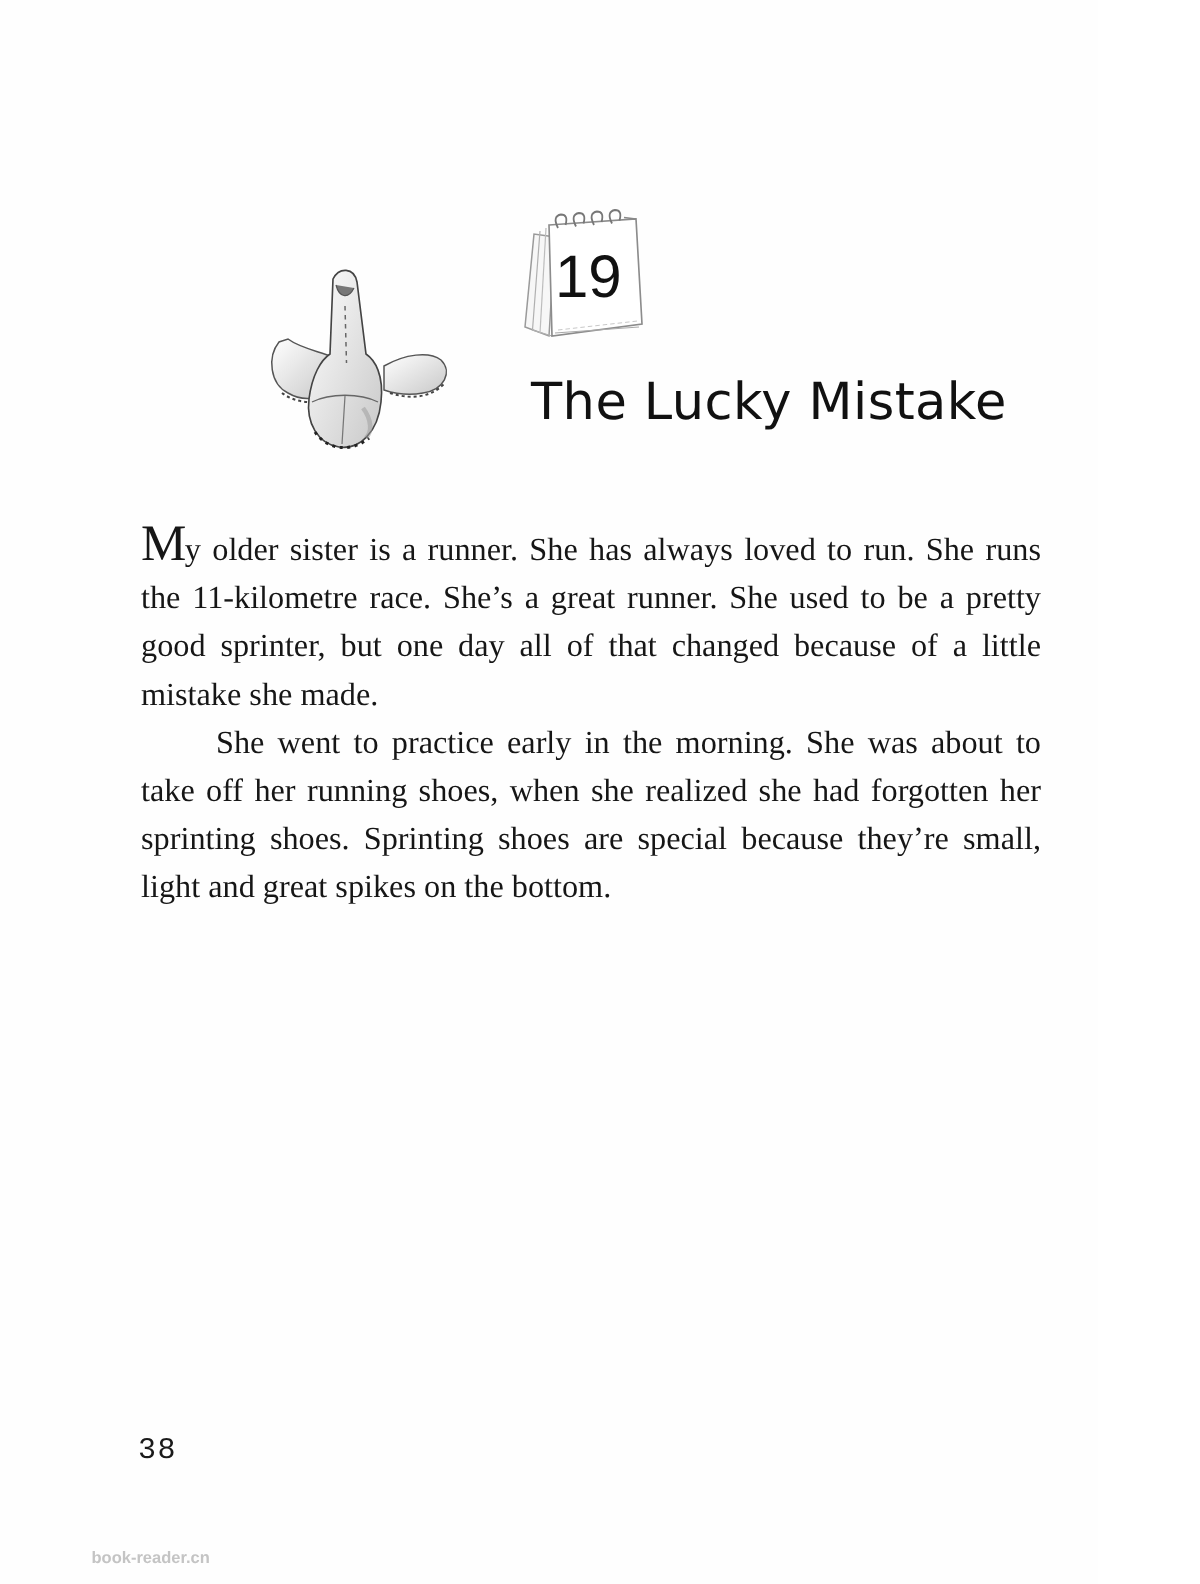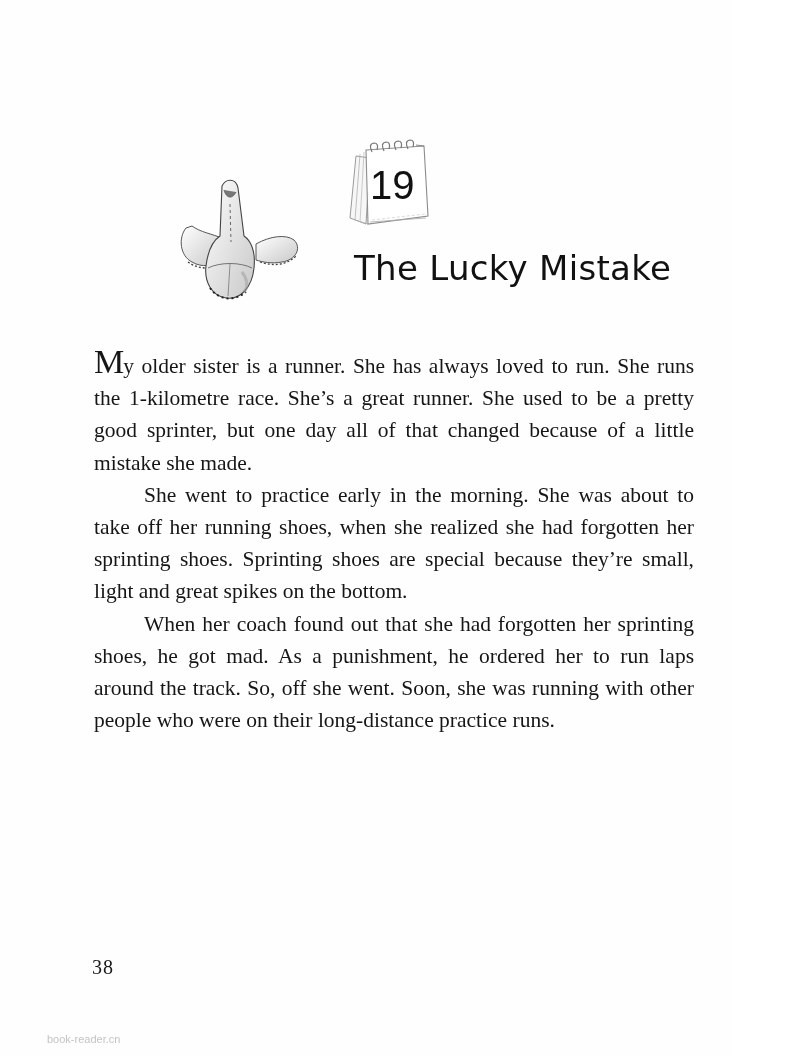--- a/index.html
+++ b/index.html
@@ -78,32 +78,33 @@
     .body-text p.first { text-indent: 0; }
     .dropcap {
       font-size: 34px;
       line-height: 20px;
       letter-spacing: -1px;
     }
     .page-number {
       position: absolute;
       left: 92px;
       top: 956px;
-      font-family: Liberation Serif, serif;
+      font-family: Liberation Mono, monospace;
       font-size: 20px;
       color: #1a1a1a;
       letter-spacing: 1px;
     }
     .watermark {
       position: absolute;
-      left: 47px;
+      left: 61px;
       top: 1033px;
       font-family: "Liberation Sans", sans-serif;
       font-size: 11px;
       color: #c4c4c4;
+      font-weight: bold;
     }
   </style>
 </head>
 <body>
 
 <div class="page">
 
   <div class="calendar">
     <svg width="86" height="90" viewBox="0 0 86 90" xmlns="http://www.w3.org/2000/svg">
 
@@ -145,20 +146,19 @@
       <path d="M30 92 C42 86 62 86 74 92" fill="none" stroke="#666" stroke-width="0.9"></path>
       <path d="M52 88 L50 120" fill="none" stroke="#777" stroke-width="0.8"></path>
       <path d="M32 112 C40 124 56 126 68 116" fill="none" stroke="#222" stroke-width="2" stroke-dasharray="2 3"></path>
       <path d="M64 96 C70 104 70 112 66 116" fill="none" stroke="#999" stroke-width="3" opacity="0.5"></path>
     </svg>
   </div>
 
   <div class="chapter-title">The Lucky Mistake</div>
 
   <div class="body-text">
-    <p class="first"><span class="dropcap">M</span><span>y older sister is a runner. She has always loved to run. She runs the 1-kilometre race. She’s a great runner. She used to be a pretty good sprinter, but one day all of that changed because of a little mistake she made.</span></p>
+    <p class="first"><span class="dropcap">M</span><span>y older sister is a runner. She has always loved to run. She runs the 11-kilometre race. She’s a great runner. She used to be a pretty good sprinter, but one day all of that changed because of a little mistake she made.</span></p>
     <p>She went to practice early in the morning. She was about to take off her running shoes, when she realized she had forgotten her sprinting shoes. Sprinting shoes are special because they’re small, light and great spikes on the bottom.</p>
-    <p>When her coach found out that she had forgotten her sprinting shoes, he got mad. As a punishment, he ordered her to run laps around the track. So, off she went. Soon, she was running with other people who were on their long-distance practice runs.</p>
   </div>
 
   <div class="page-number">38</div>
   <div class="watermark">book-reader.cn</div>
 </div>
 
 </body></html>

